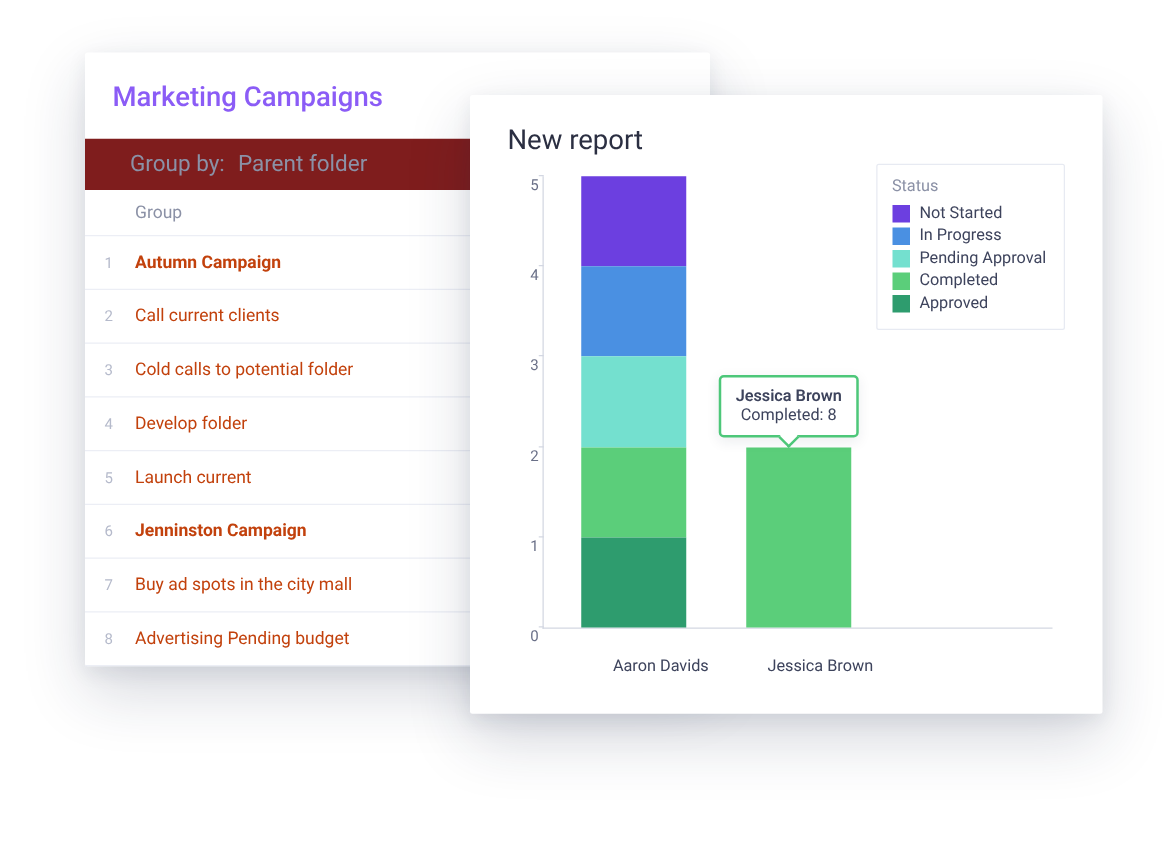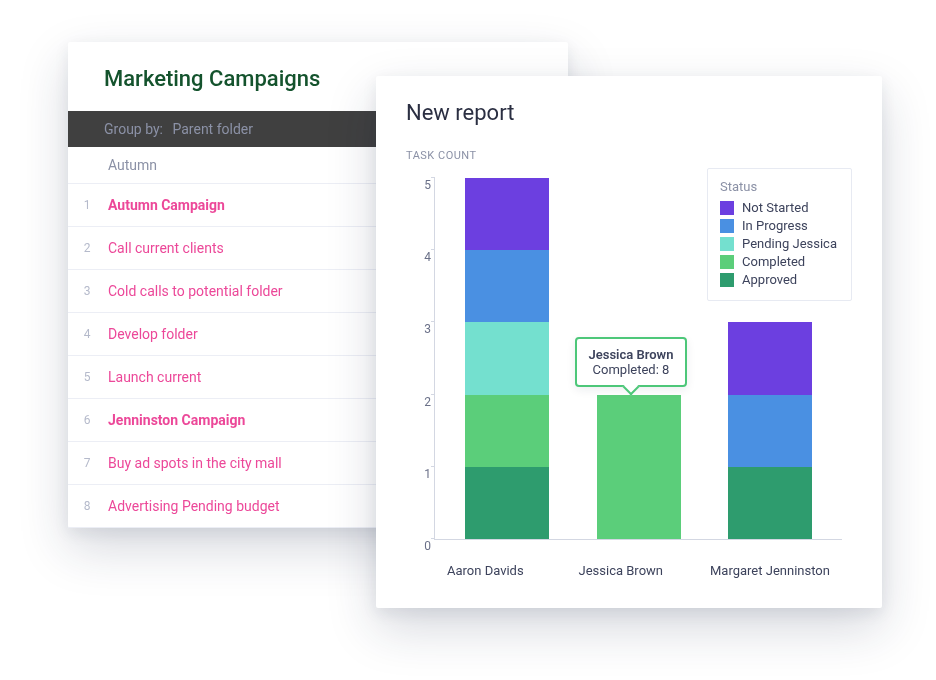--- a/index.html
+++ b/index.html
@@ -24,36 +24,36 @@
   }
   .card-table {
     left: 68px;
     top: 42px;
     width: 500px;
     padding-top: 20px;
   }
   .card-table .card-title {
     font-size: 22px;
     font-weight: 500;
-    color: #14532d;
-    padding: 4px 22px 20px 36px;
+    color: #8b5cf6;
+    padding: 4px 22px 20px 22px;
   }
   .more-dots {
     position: absolute;
     top: 30px;
     right: 18px;
     font-size: 16px;
     color: #9aa0b4;
     letter-spacing: 2px;
     cursor: pointer;
   }
   .groupby {
-    background: #404040;
+    background: #7f1d1d;
     padding: 10px 22px 10px 36px;
-    font-size: 14px;
+    font-size: 18px;
     color: #8b91a6;
   }
   .groupby .grouplabel { color: #8b91a6; }
   .groupby .groupvalue { margin-left: 6px; color: #8b91a6; }
 
   table.datatable {
     width: 100%;
     border-collapse: collapse;
     font-size: 14px;
   }
@@ -69,21 +69,21 @@
     width: 28px;
     text-align: center;
     color: #b5bacb;
     font-size: 12px;
     padding-left: 10px;
     padding-right: 0;
   }
   table.datatable td {
     padding: 13px 12px;
     border-bottom: 1px solid #eceef5;
-    color: #ec4899;
+    color: #c2410c;
     vertical-align: middle;
   }
   table.datatable tr.folder td.title { font-weight: 700; }
   td.status.not-started { color: #7c3fe8; font-weight: 500; }
   td.status.in-progress { color: #3b8cff; font-weight: 500; }
   td.status.completed   { color: #29b56d; font-weight: 700; }
   td.status.approved    { color: #29b56d; font-weight: 700; }
 
   
   .card-chart {
@@ -144,21 +144,21 @@
     display: flex;
     flex-direction: column-reverse;
   }
   .seg {
     width: 100%;
   }
   .xlab {
     position: absolute;
     bottom: -40px;
     width: 120px;
-    text-align: left;
+    text-align: right;
     font-size: 13px;
     color: #3d435c;
     transform: translateX(-50%);
     line-height: 1.25;
   }
 
   
   .legend {
     position: absolute;
     right: 0;
@@ -213,21 +213,21 @@
 
   <div class="groupby">
     <span class="grouplabel">Group by:</span>
     <span class="groupvalue">Parent folder</span>
   </div>
 
   <table class="datatable">
     <thead>
       <tr>
         <th class="numcol"></th>
-        <th>Autumn</th>
+        <th>Group</th>
         <th>Status</th>
       </tr>
     </thead>
     <tbody id="table-body">
         <tr class="folder">
           <td class="numcol">1</td>
           <td class="title">Autumn Campaign</td>
           <td class="status "></td>
         </tr>
         <tr class="">
@@ -264,36 +264,35 @@
           <td class="numcol">8</td>
           <td class="title">Advertising Pending budget</td>
           <td class="status approved">Approved</td>
         </tr>
       </tbody>
   </table>
 </div>
 
 <div class="card card-chart">
   <div class="card-title">New report</div>
-  <div class="subtitle">TASK COUNT</div>
 
   <div class="chart-wrap">
     <div class="legend" id="legend">
       <div class="legend-title">Status</div>
     <div class="row">
           <span class="swatch" style="background: rgb(108, 63, 224);"></span>
           <span>Not Started</span>
         </div>
         <div class="row">
           <span class="swatch" style="background: rgb(74, 144, 226);"></span>
           <span>In Progress</span>
         </div>
         <div class="row">
           <span class="swatch" style="background: rgb(116, 224, 207);"></span>
-          <span>Pending Jessica</span>
+          <span>Pending Approval</span>
         </div>
         <div class="row">
           <span class="swatch" style="background: rgb(91, 206, 122);"></span>
           <span>Completed</span>
         </div>
         <div class="row">
           <span class="swatch" style="background: rgb(46, 156, 110);"></span>
           <span>Approved</span>
         </div>
       </div>
@@ -316,26 +315,20 @@
           <div class="seg" style="height: 72.2px; background: rgb(91, 206, 122);"></div>
           <div class="seg" style="height: 72.2px; background: rgb(116, 224, 207);"></div>
           <div class="seg" style="height: 72.2px; background: rgb(74, 144, 226);"></div>
           <div class="seg" style="height: 72.2px; background: rgb(108, 63, 224);"></div>
           <div class="xlab" style="left: 42px;">Aaron Davids</div>
         </div>
         <div class="bar" style="left: 161.5px;">
           <div class="seg" style="height: 144.4px; background: rgb(91, 206, 122);"></div>
           <div class="xlab" style="left: 42px;">Jessica Brown</div>
         </div>
-        <div class="bar" style="left: 293px;">
-          <div class="seg" style="height: 72.2px; background: rgb(46, 156, 110);"></div>
-          <div class="seg" style="height: 72.2px; background: rgb(74, 144, 226);"></div>
-          <div class="seg" style="height: 72.2px; background: rgb(108, 63, 224);"></div>
-          <div class="xlab" style="left: 42px;">Margaret Jenninston</div>
-        </div>
       </div>
 
     <div class="tooltip" id="tooltip" style="left: 168.5px; top: 168.6px;">
       <div class="ttname">Jessica Brown</div>
       <div>Completed: 8</div>
     </div>
   </div>
 </div>
 
 </body></html>

